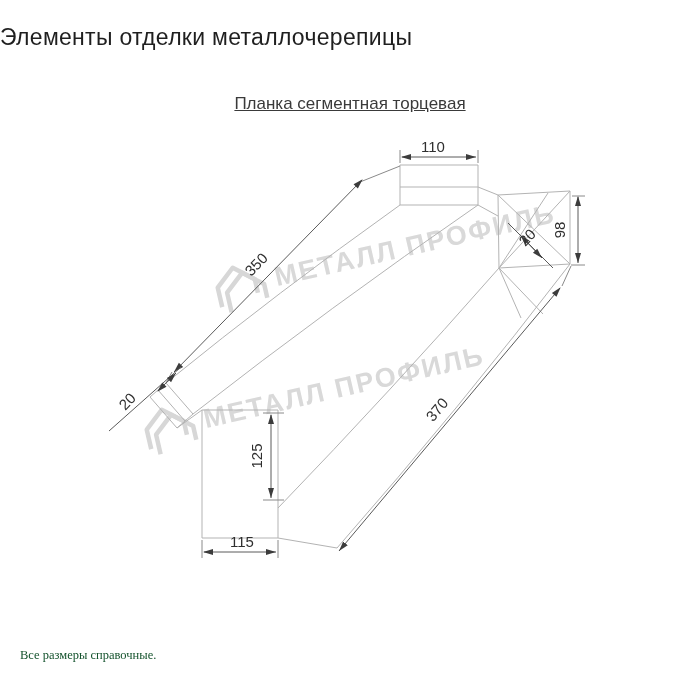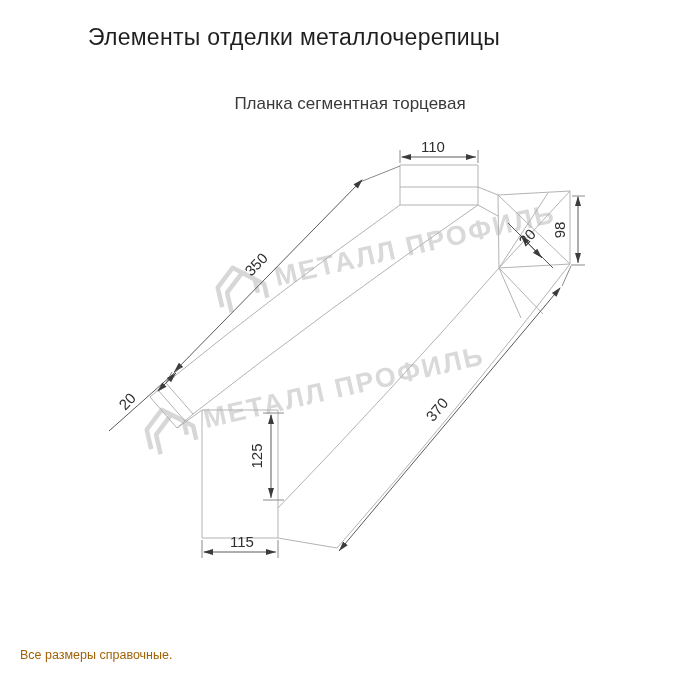--- a/index.html
+++ b/index.html
@@ -1,30 +1,30 @@
 <!DOCTYPE html>
 <html><head>
 <meta charset="utf-8">
 <style>
   html,body{margin:0;padding:0;background:#ffffff;}
   #stage{
     position:relative;width:700px;height:700px;background:#ffffff;overflow:hidden;
     font-family:"Liberation Sans","DejaVu Sans",sans-serif;
   }
   .title{
-    position:absolute;top:24px;left:0;width:588px;text-align:center;
+    position:absolute;top:24px;left:0;width:588px;
     font-size:23px;letter-spacing:.3px;color:#1f1f1f;
   }
   .subtitle{
     position:absolute;top:94px;left:0;width:700px;text-align:center;
-    font-size:17px;line-height:20px;color:#3a3a3a;
+    font-size:17px;line-height:20px;color:#3a3a3a;text-decoration:underline;
   }
   .footer{
     position:absolute;left:20px;top:648px;width:660px;
-    font-size:12.5px;line-height:15px;color:#a16207;
+    font-size:12.5px;line-height:15px;color:#14532d;font-family:Liberation Serif, serif;
   }
   svg{position:absolute;left:0;top:0;}
   .part{stroke:#b3b3b3;stroke-width:1;fill:none;}
   .dim{stroke:#5a5a5a;stroke-width:1;fill:none;}
   .ext{stroke:#8a8a8a;stroke-width:1;fill:none;}
   .dimtxt{fill:#2f2f2f;font-size:15px;font-family:"Liberation Sans","DejaVu Sans",sans-serif;}
   .wm-text{fill:#d9d9d9;font-size:27px;font-weight:bold;letter-spacing:2px;
     font-family:"Liberation Sans","DejaVu Sans",sans-serif;}
   .wm-logo{stroke:#d7d7d7;stroke-width:4.5;fill:none;stroke-linejoin:round;}
 </style>

